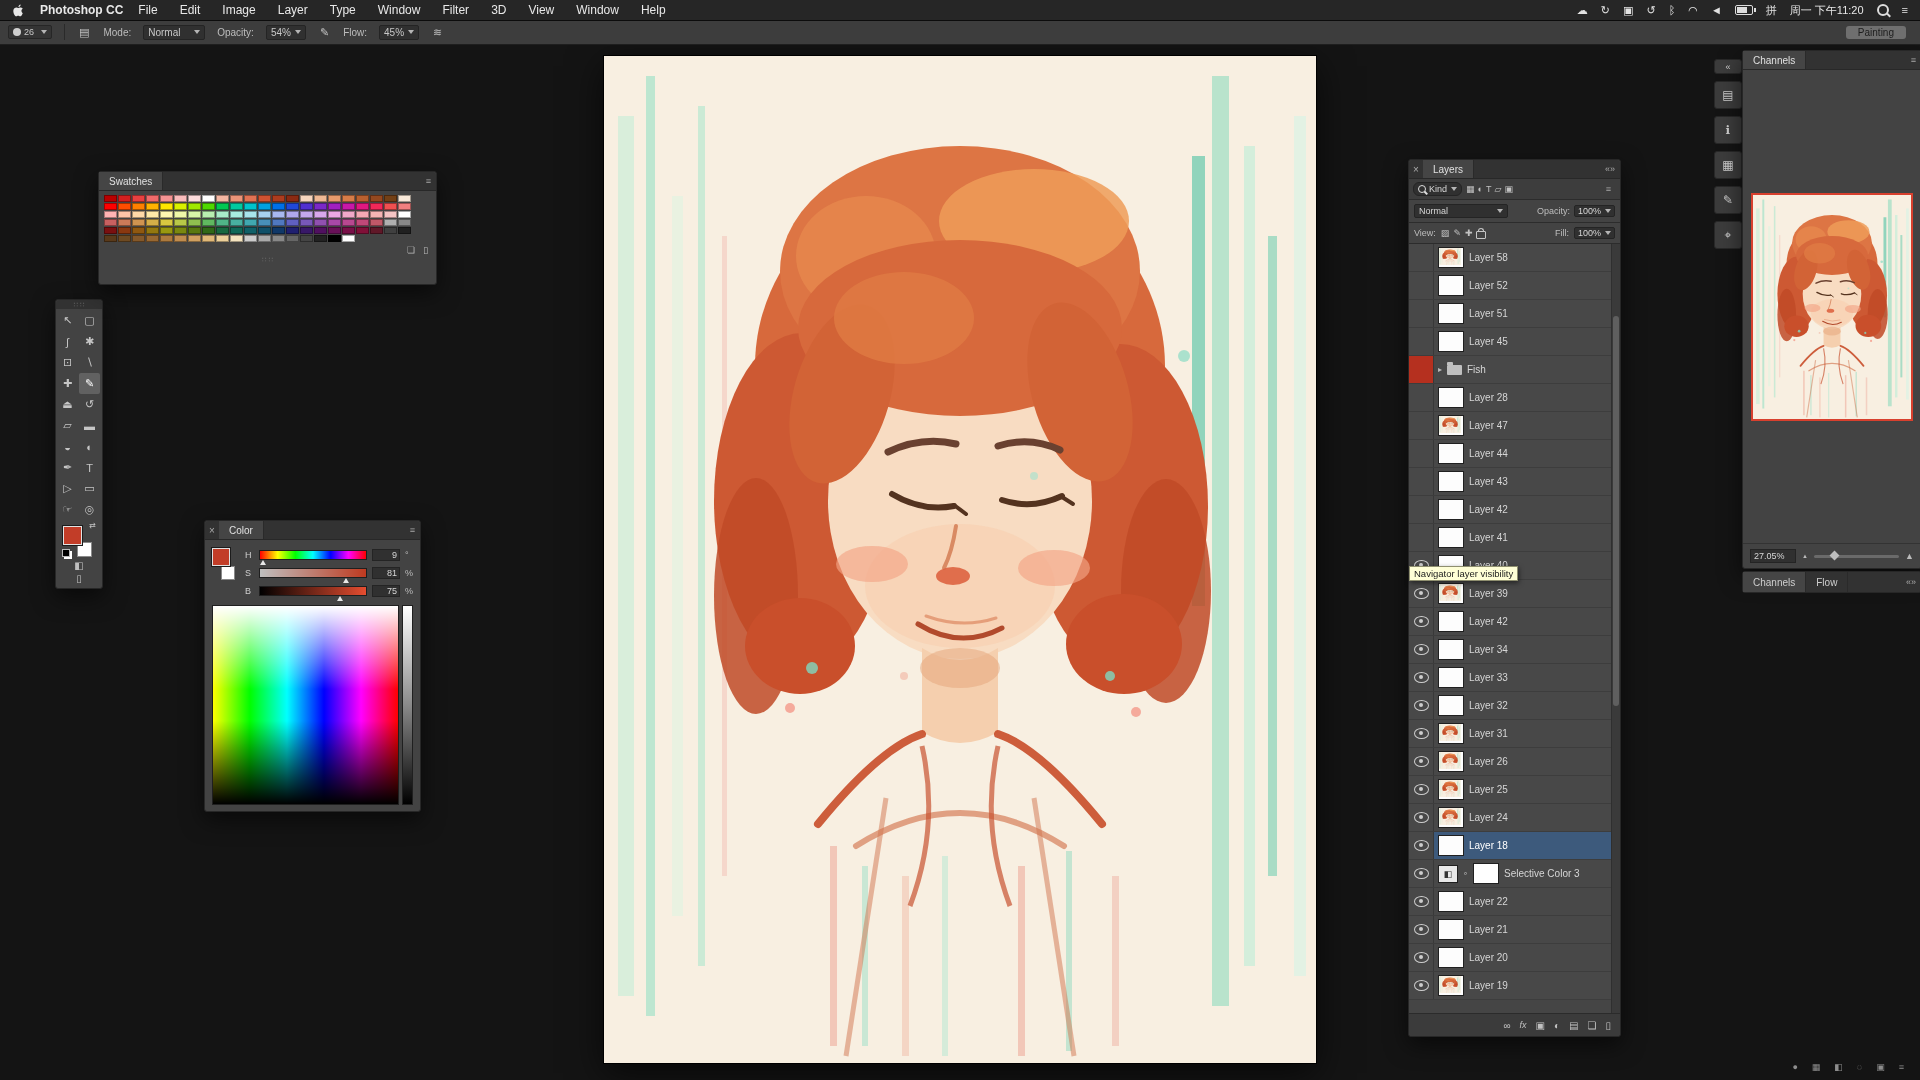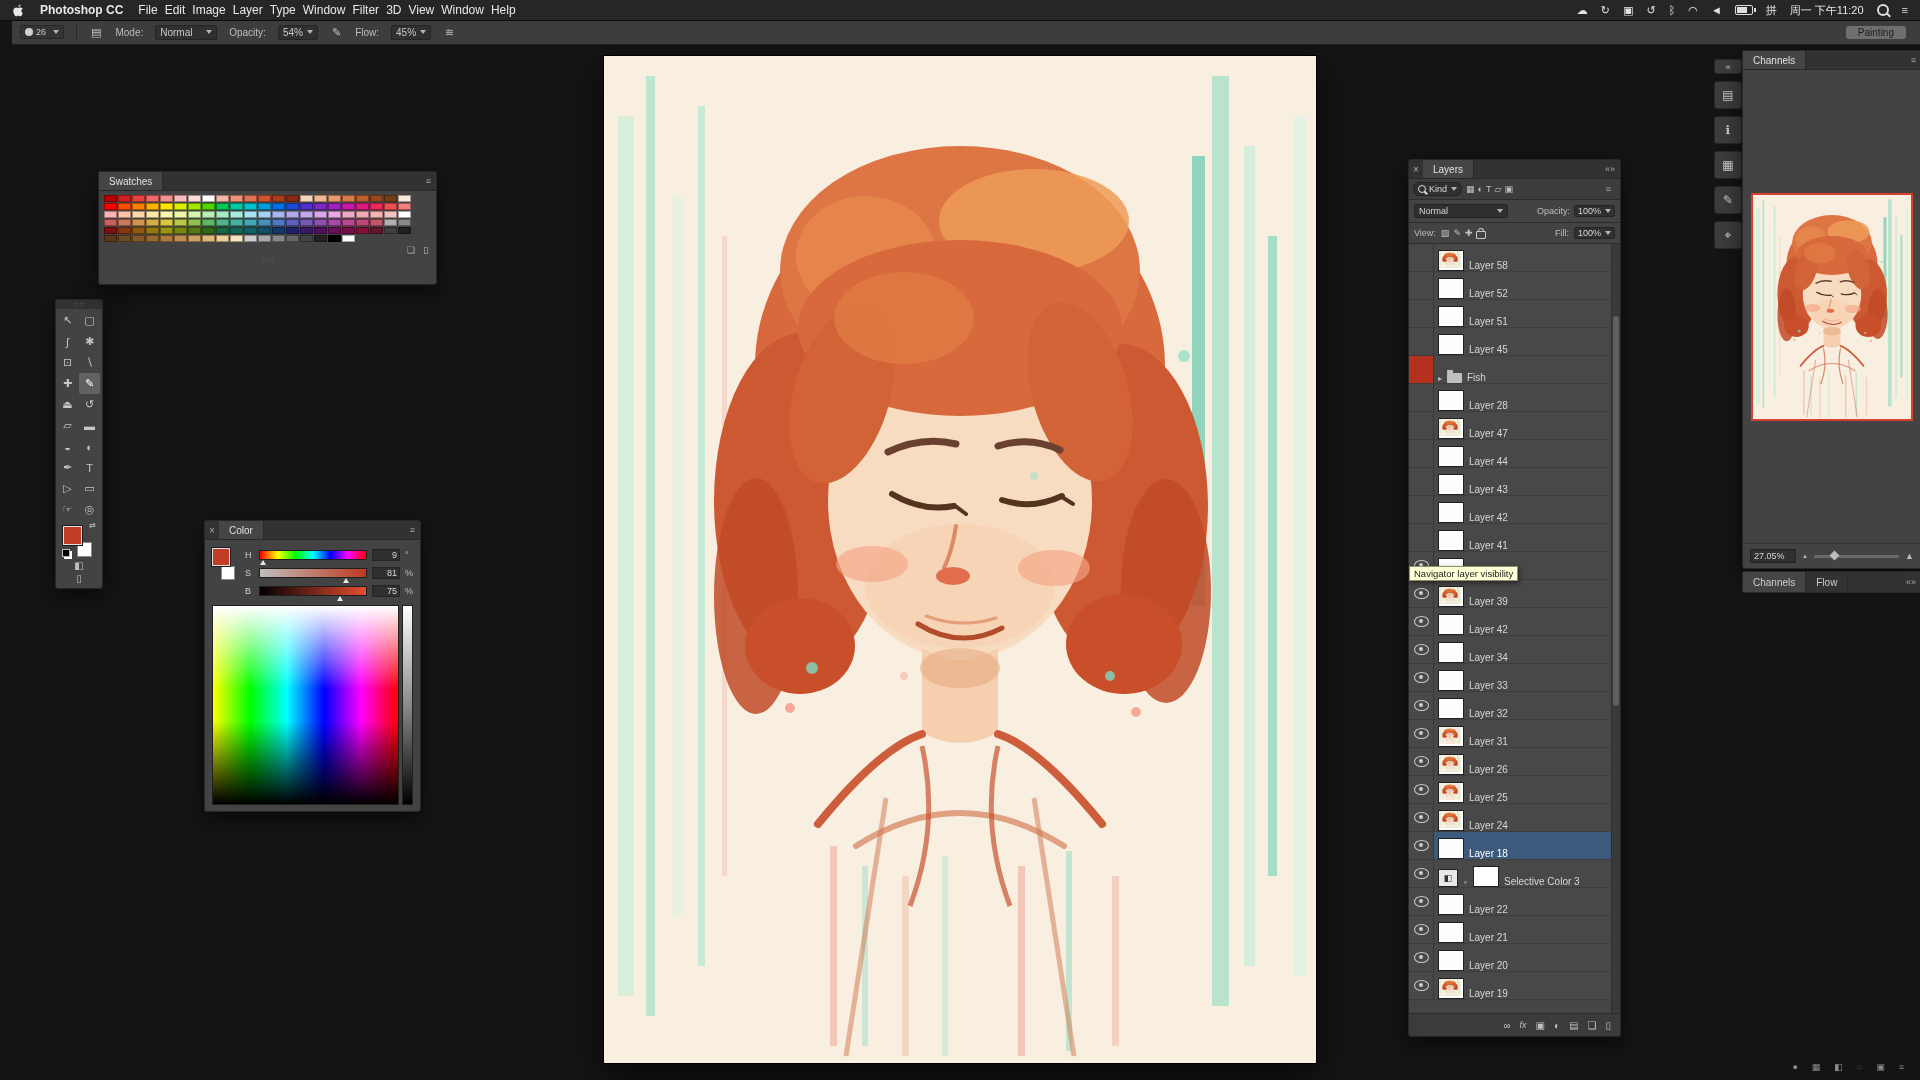--- a/index.html
+++ b/index.html
@@ -10,36 +10,36 @@
     --sel:#3d5a7c; --label-red:#b5301f; --nav-outline:#d8402e; --fg-color:#c23d28; --tooltip-bg:#ffffd6;
   }
   .flex{flex:1}
   .caret{display:inline-block;width:0;height:0;border-left:3px solid transparent;border-right:3px solid transparent;border-top:4px solid #b5b5b5;margin-left:4px;vertical-align:middle;flex:none}
 
   
   .menubar{position:absolute;left:0;top:0;right:0;height:20px;background:#262626;border-bottom:1px solid #0c0c0c;
     display:flex;align-items:center;gap:15px;padding:0 12px;font-size:12px;color:#e8e8e8;z-index:50}
   .apple svg{width:13px;height:13px;fill:#e8e8e8;display:block}
   .app-name{font-weight:bold}
-  .menus{display:flex;gap:7px}
+  .menus{display:flex;gap:22px}
   .menu-item{cursor:default}
   .menubar-right{margin-left:auto;display:flex;align-items:center;gap:13px;font-size:11px}
   .status-icons{display:flex;align-items:center;gap:13px}
   .status-glyph{font-size:11px;color:#e2e2e2}
   .battery{display:inline-block;width:16px;height:8px;border:1px solid #ddd;border-radius:2px;position:relative}
   .battery::before{content:"";position:absolute;left:1px;top:1px;bottom:1px;width:10px;background:#ddd}
   .battery::after{content:"";position:absolute;right:-4px;top:2px;width:2px;height:4px;background:#ddd}
   .mag{display:inline-block;width:8px;height:8px;border:2px solid #ddd;border-radius:50%;position:relative}
   .mag::after{content:"";position:absolute;width:5px;height:2px;background:#ddd;transform:rotate(45deg);right:-4px;bottom:-2px}
   .mag.small{width:6px;height:6px;border-width:1.5px;margin-right:3px}
   .mag.small::after{width:4px;height:1.5px;right:-3px;bottom:-1px}
   .mb-time{white-space:nowrap}
 
   
-  .optionsbar{position:absolute;left:12px;top:20px;right:0;height:24px;background:#3d3d3d;border-bottom:1px solid #1e1e1e;
+  .optionsbar{position:absolute;left:0;top:20px;right:0;height:24px;background:#3d3d3d;border-bottom:1px solid #1e1e1e;
     display:flex;align-items:center;gap:12px;padding:0 8px;font-size:10px;color:#c8c8c8;z-index:40}
   .preset{display:flex;align-items:center;gap:3px;background:#343434;border:1px solid #262626;border-radius:2px;padding:1px 4px}
   .preset-dot{width:8px;height:8px;border-radius:50%;background:#cfcfcf;display:inline-block}
   .preset-num{font-size:9px}
   .obar-sep{width:1px;height:16px;background:#2a2a2a}
   .ob-icon{font-size:11px;color:#c0c0c0;padding:0 2px}
   .ob-label{color:#bdbdbd}
   .ob-field{display:flex;align-items:center;background:#303030;border:1px solid #242424;border-radius:2px;padding:1px 4px;min-width:52px;justify-content:space-between}
   .ob-field.small{min-width:30px}
   .ws-pill{margin-left:auto;margin-right:6px;background:#6f6f6f;color:#1d1d1d;border-radius:3px;padding:1px 12px;font-size:10px}
@@ -118,21 +118,21 @@
   .mini-field{display:flex;align-items:center;background:#303030;border:1px solid #242424;border-radius:2px;padding:0 3px;font-size:9px}
   .layers-lock-row{height:20px;display:flex;align-items:center;gap:5px;padding:0 5px;border-bottom:1px solid #2c2c2c;flex:none}
   .lock-icons{display:flex;gap:4px;align-items:center}
   .lockicon{display:inline-block;width:8px;height:6px;border:1px solid #c6c6c6;border-radius:1px;position:relative;margin-top:4px}
   .lockicon::before{content:"";position:absolute;top:-4px;left:1px;width:4px;height:3px;border:1px solid #c6c6c6;border-bottom:none;border-radius:3px 3px 0 0}
   .layers-list{position:relative;flex:1;overflow:hidden;background:#454545}
   .layer-row{display:flex;height:28px;align-items:stretch;border-bottom:1px solid #3d3d3d;background:#484848;box-sizing:border-box}
   .cell-eye{width:24px;border-right:1px solid #393939;display:flex;align-items:center;justify-content:center;flex:none}
   .eye{width:13px;height:9px;border:1px solid #cdcdcd;border-radius:50%;display:block}
   .eye::after{content:"";display:block;width:4px;height:4px;background:#cdcdcd;border-radius:50%;margin:1.5px auto 0}
-  .row-content{flex:1;display:flex;align-items:flex-end;padding:0 4px;gap:5px;min-width:0}
+  .row-content{flex:1;display:flex;align-items:center;padding:0 4px;gap:5px;min-width:0}
   .layer-row.selected .row-content{background:var(--sel);color:#fff}
   .thumb{width:24px;height:19px;background:#fdfdfd;border:1px solid #202020;flex:none;overflow:hidden}
   .thumb svg{display:block}
   .disclosure{font-size:8px;color:#bbb}
   .folder{display:inline-block;width:15px;height:10px;background:#bfbfbf;border-radius:1px;position:relative;flex:none}
   .folder::before{content:"";position:absolute;top:-3px;left:0;width:6px;height:3px;background:#bfbfbf;border-radius:1px 1px 0 0}
   .adj-thumb{width:18px;height:16px;background:#e9e9e9;color:#333;font-size:9px;display:flex;align-items:center;justify-content:center;border:1px solid #202020;flex:none}
   .mask-link{font-size:8px;color:#bbb;flex:none}
   .mask-thumb{width:24px;height:19px;background:#fff;border:1px solid #202020;flex:none}
   .layer-name{font-size:10px;white-space:nowrap;overflow:hidden;text-overflow:ellipsis}

